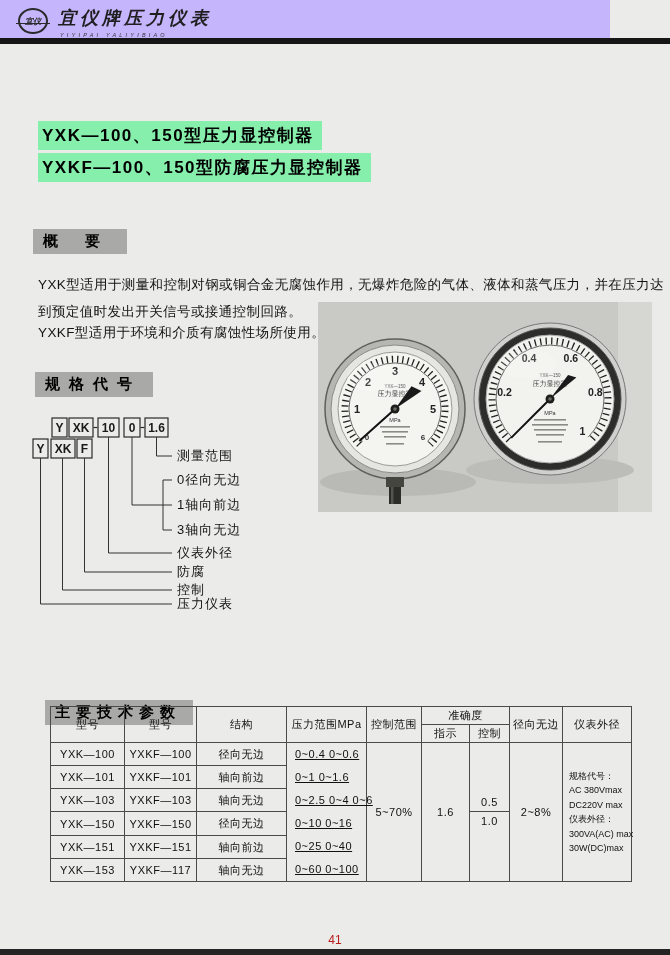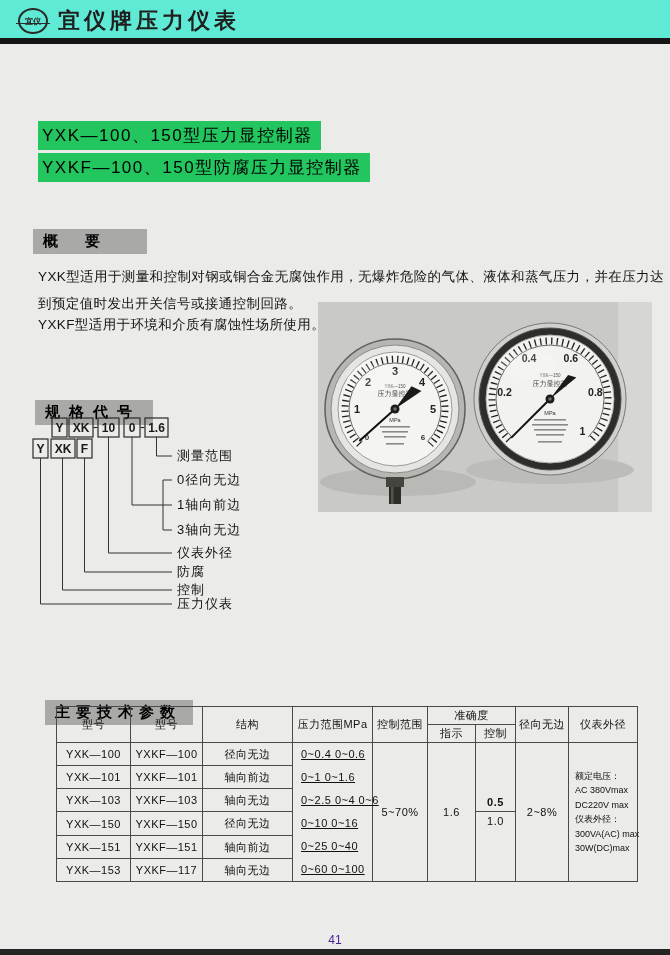--- a/index.html
+++ b/index.html
@@ -7,87 +7,87 @@
   body {
     position:relative;
     background:#ebebe9;
     font-family:"Liberation Sans","DejaVu Sans",sans-serif;
     color:#1a1a1a;
     overflow:hidden;
   }
   .abs { position:absolute; }
 
   
-  .page-header { left:0; top:0; width:670px; height:38px; background:#5eead4; }
+  .page-header { left:0; top:0; width:610px; height:38px; background:#c4b5fd;font-style:italic; }
   .logo-wrap { left:18px; top:5px; width:32px; height:30px; }
   .logo-circle {
     width:30px; height:26px; border:2px solid #2a2a2a; border-radius:50%;
     position:relative; top:3px;
     display:flex; align-items:center; justify-content:center;
     font-size:8px; font-weight:bold; color:#2a2a2a; letter-spacing:0;
   }
   .logo-circle::after {
     content:""; position:absolute; left:-4px; right:-4px; top:60%;
     border-top:1.5px solid #2a2a2a;
   }
   .brand-block { left:58px; top:6px; }
-  .brand-name { font-size:22px; font-weight:bold; color:#1f1f1f; letter-spacing:4px;text-align:right; }
+  .brand-name { font-size:18px; font-weight:bold; color:#1f1f1f; letter-spacing:4px;text-align:right; }
   .brand-sub { font-size:5.5px; color:#333; letter-spacing:3.2px; margin-top:2px; margin-left:2px; }
   .header-bar { left:0; top:38px; width:670px; height:6px; background:#161616; }
   .footer-bar { left:0; top:949px; width:670px; height:6px; background:#242424; }
 
   
   .doc-title {
-    background:#22c55e; color:#000; font-weight:normal;
+    background:#86efac; color:#000; font-weight:bold;
     font-size:17px; letter-spacing:1.5px; padding:3px 8px 3px 4px;
     display:inline-block; white-space:nowrap;
   }
   .title-1 { left:38px; top:121px; }
   .title-2 { left:38px; top:153px; }
 
   
   .badge {
     background:#a9a9a7; color:#000; font-weight:bold; font-size:15px;
     padding:3px 12px 3px 10px; display:inline-block; white-space:nowrap;
   }
-  .badge-overview { left:33px; top:229px; letter-spacing:27px; padding-right:0; width:114px; }
-  .badge-spec { left:35px; top:400px; letter-spacing:9px; }
+  .badge-overview { left:33px; top:229px; letter-spacing:27px; padding-right:0; width:94px; }
+  .badge-spec { left:35px; top:372px; letter-spacing:9px; }
   .badge-params { left:45px; top:656px; letter-spacing:6px;margin-top:44px; }
 
   
-  .body-line { font-size:13.5px; color:#141414; letter-spacing:0.4px; white-space:nowrap; }
+  .body-line { font-size:13.5px; color:#141414; letter-spacing:0.4px; white-space:nowrap;margin-top:8px; }
   .ov-1 { left:38px; top:268px; }
   .ov-2 { left:38px; top:295px; }
   .ov-3 { left:38px; top:316px; }
 
   
   .photo-wrap { left:318px; top:302px; width:334px; height:210px; }
   .diagram-wrap { left:30px; top:410px; width:300px; height:212px; }
   svg text { font-family:"Liberation Sans","DejaVu Sans",sans-serif; }
 
   
   .params-table {
-    position:absolute; left:56px; top:706px; width:581px;
+    position:absolute; left:50px; top:706px; width:581px;
     border-collapse:collapse; table-layout:fixed;
   }
   .params-table th, .params-table td {
     border:1px solid #4a4a4a; font-weight:normal; font-size:11px;
     color:#111; text-align:center; padding:0; letter-spacing:0.5px;
   }
   .params-table thead tr { height:18px; }
   .params-table tbody tr { height:23px;margin-top:28px; }
   .th-diff { font-size:10.5px; letter-spacing:0; }
   .pr-cell { text-align:left !important; vertical-align:middle;text-decoration:underline; }
   .pr-cell div { padding-left:8px; height:23px; line-height:23px; white-space:nowrap; }
   .elec-cell { text-align:left !important; vertical-align:middle; }
   .elec-cell div { padding-left:6px; font-size:9px; line-height:14.5px; white-space:nowrap; letter-spacing:0; }
-  .ctl-top { vertical-align:bottom; } .ctl-top div { padding-bottom:3px;font-weight:bold; }
+  .ctl-top { vertical-align:bottom; } .ctl-top div { padding-bottom:3px; }
   .ctl-bot { vertical-align:top; } .ctl-bot div { padding-top:3px; }
 
-  .page-number { left:0; top:933px; width:670px; text-align:center; font-size:12px; color:#4c1d95; }
+  .page-number { left:0; top:933px; width:670px; text-align:center; font-size:12px; color:#b91c1c; }
 </style>
 </head>
 <body>
 
 <div class="abs page-header">
   <div class="abs logo-wrap">
     <div class="logo-circle">宜仪</div>
   </div>
   <div class="abs brand-block">
     <div class="brand-name">宜仪牌压力仪表</div>
@@ -271,21 +271,21 @@
         <div>0~25  0~40</div>
         <div>0~60 0~100</div>
       </td>
       <td rowspan="6">5~70%</td>
       <td rowspan="6">1.6</td>
       <td rowspan="3" class="ctl-top">
           <div>0.5</div>
         </td>
       <td rowspan="6">2~8%</td>
       <td rowspan="6" class="elec-cell">
-        <div>额定电压：</div>
+        <div>规格代号：</div>
         <div>AC 380Vmax</div>
         <div>DC220V max</div>
         <div>仪表外径：</div>
         <div>300VA(AC) max</div>
         <div>30W(DC)max</div>
       </td>
     </tr>
     <tr>
       <td>YXK—101</td>
       <td>YXKF—101</td>

